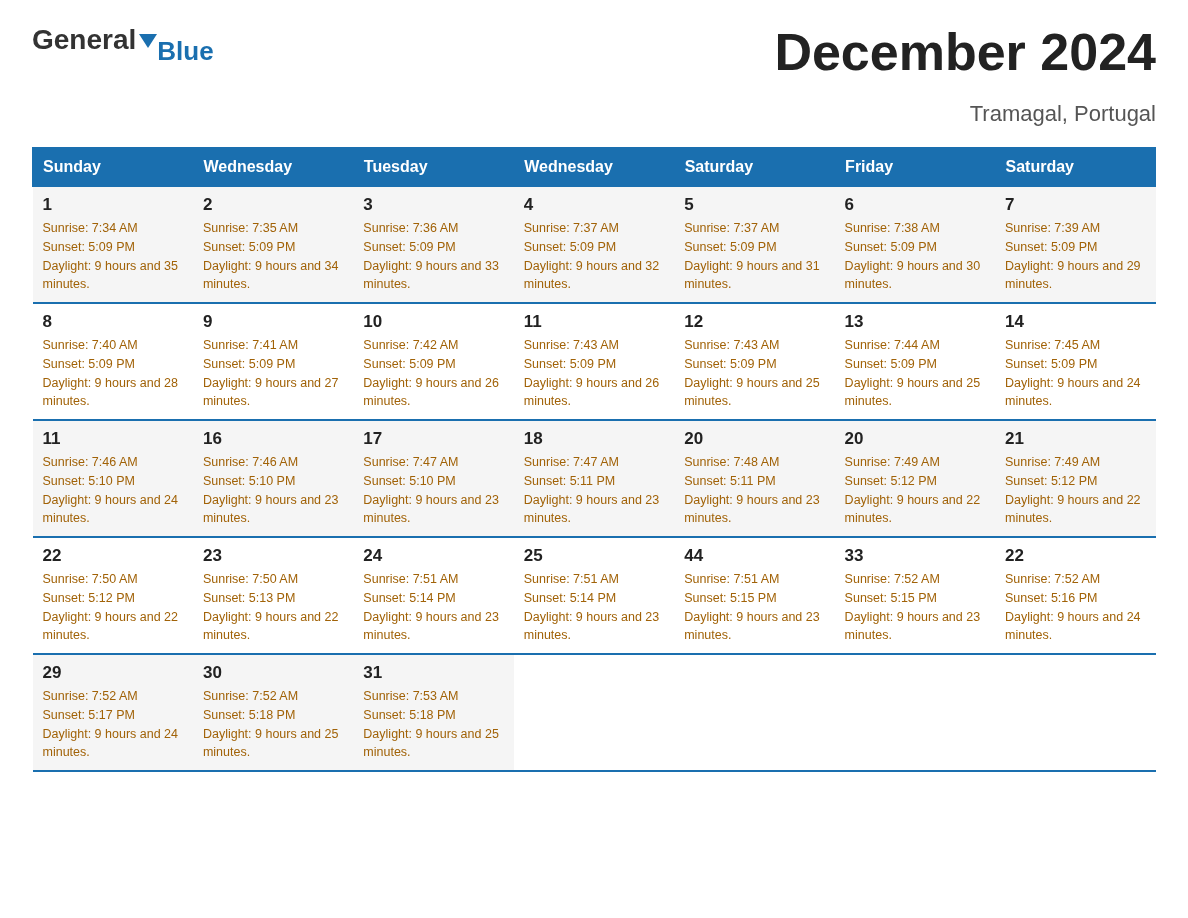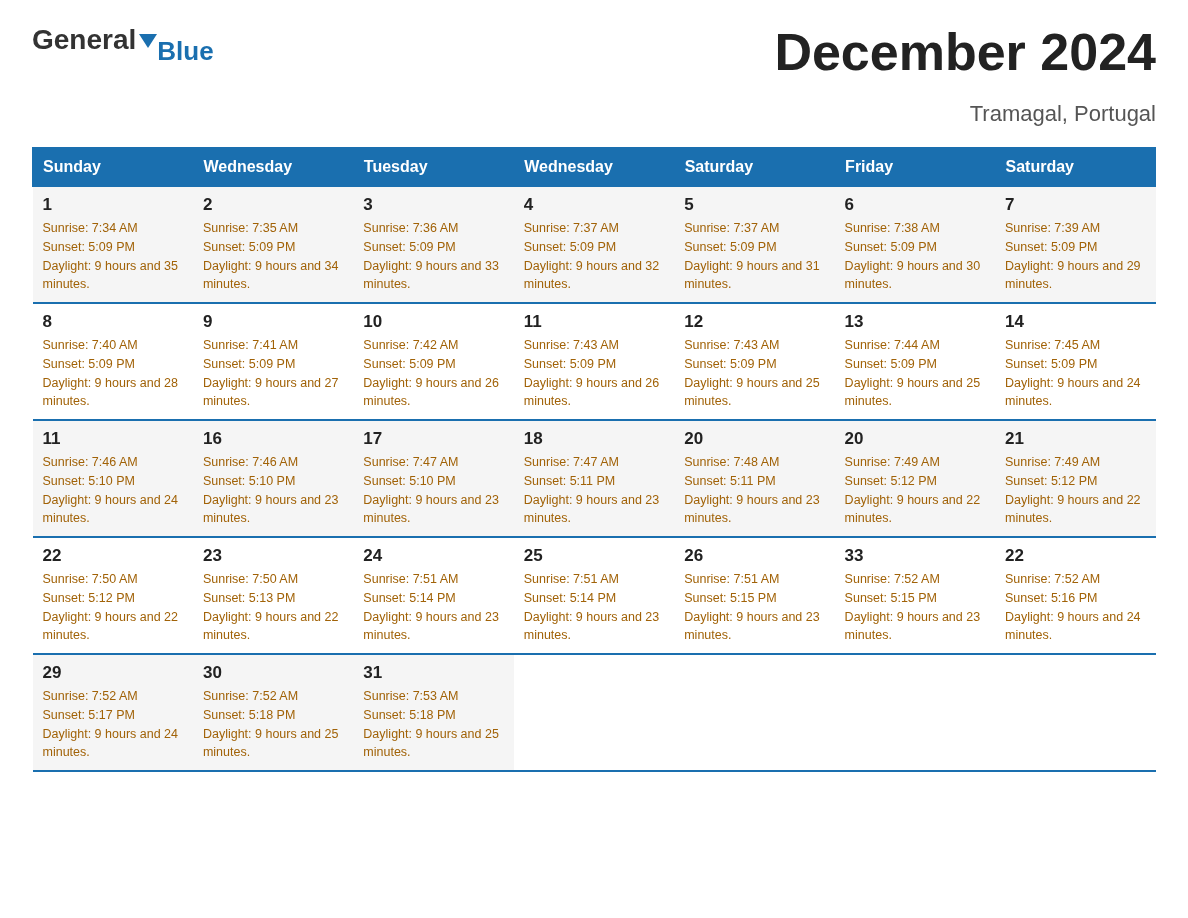--- a/index.html
+++ b/index.html
@@ -242,21 +242,21 @@
         </td>
         <td>
           <span class="day-number">24</span>
           <div class="day-info">Sunrise: 7:51 AM<br>Sunset: 5:14 PM<br>Daylight: 9 hours and 23 minutes.</div>
         </td>
         <td>
           <span class="day-number">25</span>
           <div class="day-info">Sunrise: 7:51 AM<br>Sunset: 5:14 PM<br>Daylight: 9 hours and 23 minutes.</div>
         </td>
         <td>
-          <span class="day-number">26</span>
+          <span class="day-number">44</span>
           <div class="day-info">Sunrise: 7:51 AM<br>Sunset: 5:15 PM<br>Daylight: 9 hours and 23 minutes.</div>
         </td>
         <td>
           <span class="day-number">33</span>
           <div class="day-info">Sunrise: 7:52 AM<br>Sunset: 5:15 PM<br>Daylight: 9 hours and 23 minutes.</div>
         </td>
         <td>
           <span class="day-number">22</span>
           <div class="day-info">Sunrise: 7:52 AM<br>Sunset: 5:16 PM<br>Daylight: 9 hours and 24 minutes.</div>
         </td>

